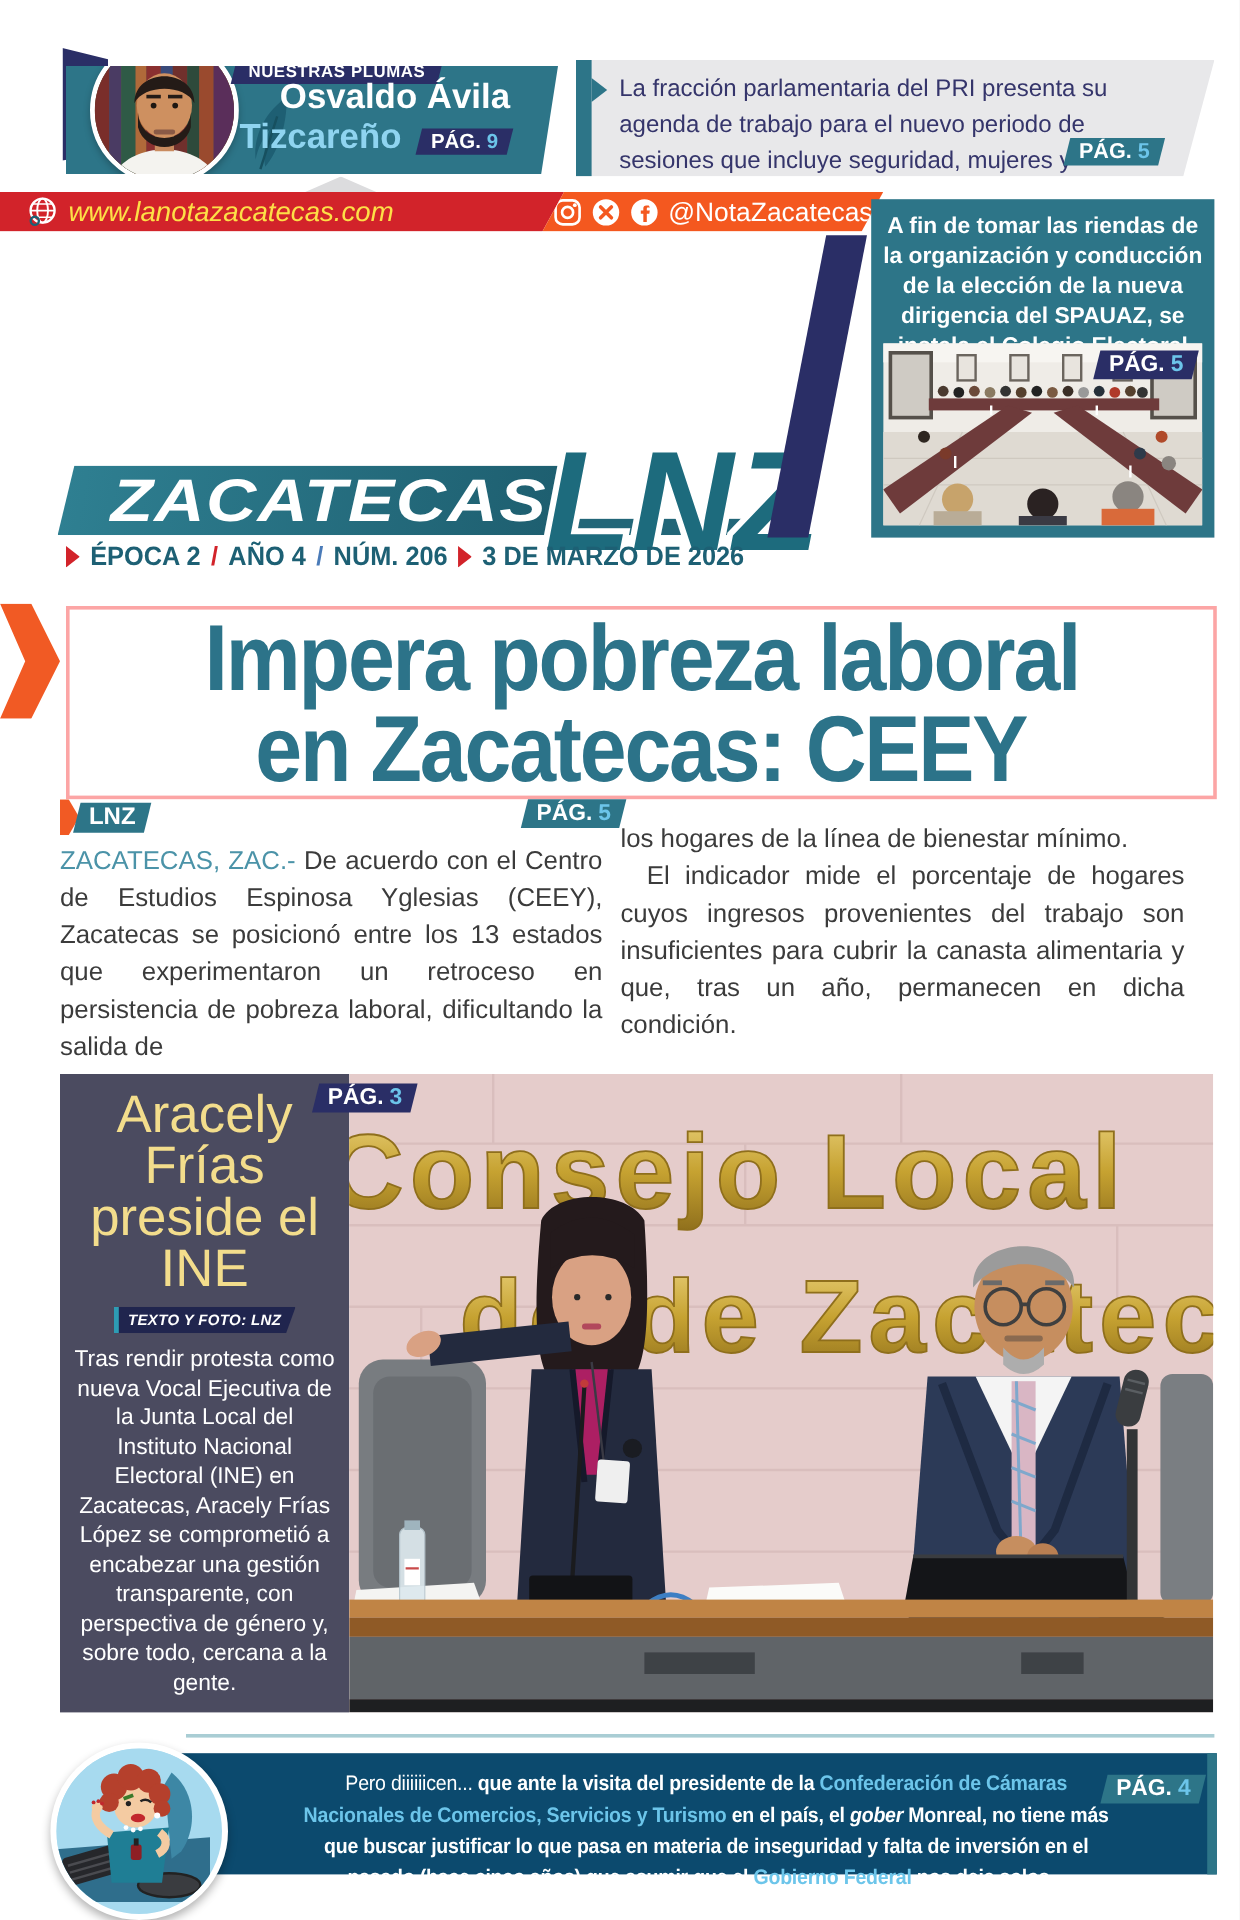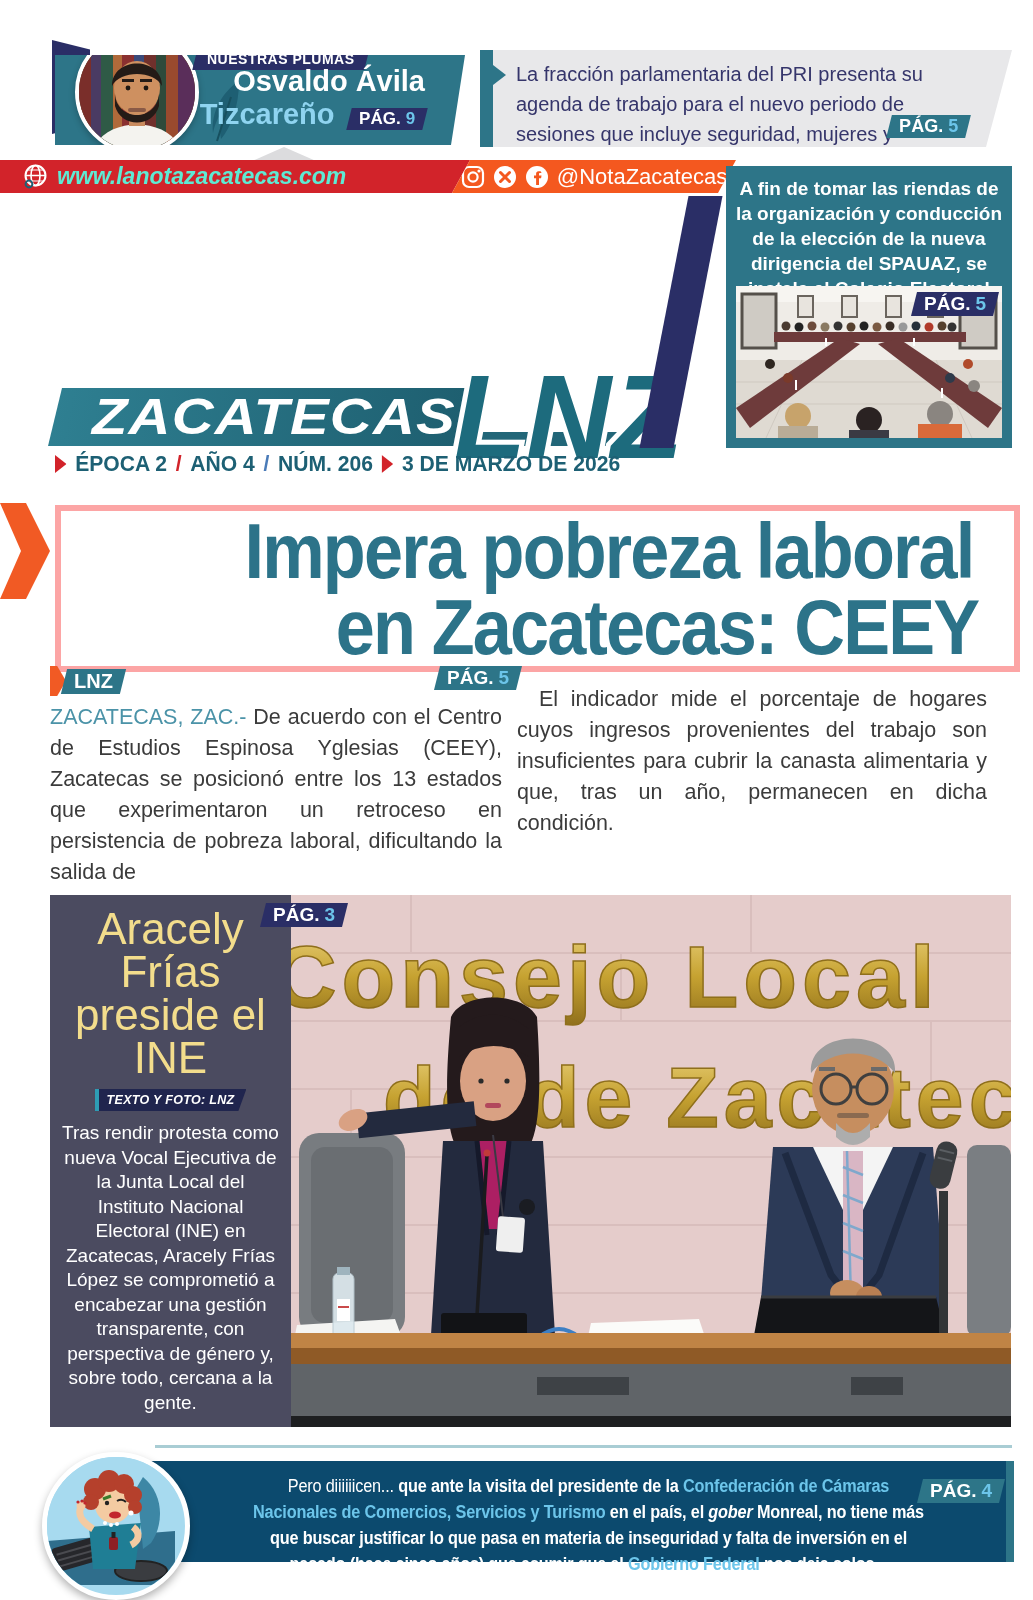--- a/index.html
+++ b/index.html
@@ -39,21 +39,21 @@
   .pri-text{left:36px;top:9px;width:452px;color:#35356B;font-size:20px;line-height:30px;}
   .pri .badge{position:absolute;right:44px;bottom:9px;}
 
   
   .bar-red{left:0;top:160px;width:470px;height:33px;background:#D2232A;
            clip-path:polygon(0 0,100% 0,calc(100% - 18px) 100%,0 100%);
            display:flex;align-items:center;}
   .bar-orange{left:452px;top:160px;width:284px;height:33px;background:#F4581F;
               clip-path:polygon(18px 0,100% 0,calc(100% - 18px) 100%,0 100%);
               display:flex;align-items:center;justify-content:center;gap:8px;}
-  .site{color:#5eead4;font-weight:bold;font-style:italic;font-size:23px;margin-left:8px;}
+  .site{color:#fde047;font-weight:normal;font-style:italic;font-size:23px;margin-left:8px;}
   .handle{color:#fff;font-size:22px;}
   .gray-chevron{left:252px;top:147px;width:64px;height:14px;background:#DCDCDE;
                 clip-path:polygon(50% 0,100% 100%,0 100%);}
 
   
   .mast-blue{left:58px;top:200px;width:606px;height:185px;
              background:linear-gradient(105deg,#3E79BE 0%,#2C4C9C 55%,#232C6F 100%);
              clip-path:polygon(52px 0,100% 0,calc(100% - 52px) 100%,0 100%);
              display:flex;align-items:center;justify-content:center;}
   .mast-title{color:#fff;font-weight:bold;font-style:italic;font-size:118px;letter-spacing:-3px;
@@ -77,22 +77,22 @@
   .tri{width:12px;height:18px;background:#D2232A;clip-path:polygon(0 0,100% 50%,0 100%);}
 
   
   .spauaz{left:726px;top:166px;width:286px;height:282px;background:#2D7588;}
   .spauaz-text{padding:10px 8px 0;color:#fff;font-weight:bold;font-size:19px;line-height:25px;
                text-align:center;}
   .spauaz-photo{left:10px;top:120px;}
   .spauaz .badge{position:absolute;right:16px;top:126px;}
 
   
-  .headline-box{left:55px;top:505px;width:953px;height:155px;border:6px solid #fca5a5;
-                display:flex;flex-direction:column;align-items:flex-end;justify-content:center;}
+  .headline-box{left:55px;top:505px;width:953px;height:155px;border:3px solid #fca5a5;
+                display:flex;flex-direction:column;align-items:center;justify-content:center;}
   .headline{color:#2C7389;font-weight:bold;font-size:78px;line-height:76px;letter-spacing:-2px;
             transform:scaleX(.9);white-space:nowrap;}
   .orange-arrow{left:0;top:503px;width:50px;height:96px;background:#F15A24;
                 clip-path:polygon(0 0,52% 0,100% 50%,52% 100%,0 100%,42% 50%);}
 
   
   .lnz-badge{left:50px;top:666px;display:flex;align-items:center;}
   .lnz-chip{width:16px;height:30px;background:#F15A24;clip-path:polygon(0 0,45% 0,100% 50%,45% 100%,0 100%);}
   .lnz-badge .badge{margin-left:-2px;font-size:20px;}
   .pag5-col1{left:437px;top:666px;}
@@ -310,20 +310,21 @@
 
   <div class="abs lnz-badge">
     <div class="lnz-chip"></div>
     <span class="badge teal"><span class="inner">LNZ</span></span>
   </div>
   <span class="abs badge teal pag5-col1">
     <span class="inner"><span>PÁG.</span><span class="num">5</span></span>
   </span>
   <div class="abs body-col col1"><span class="dateline">ZACATECAS, ZAC.-</span><span> De acuerdo con el Centro de Estudios Espinosa Yglesias (CEEY), Zacatecas se posicionó entre los 13 estados que experimentaron un retroceso en persistencia de pobreza laboral, dificultando la salida de</span></div>
   <div class="abs body-col col2">
+    <div>los hogares de la línea de bienestar mínimo.</div>
     <div class="p2">El indicador mide el porcentaje de hogares cuyos ingresos provenientes del trabajo son insuficientes para cubrir la canasta alimentaria y que, tras un año, permanecen en dicha condición.</div>
   </div>
 
   <div class="abs ine-side">
     <div class="ine-title">Aracely Frías preside el INE</div>
     <div class="ine-credit">TEXTO Y FOTO: LNZ</div>
     <div class="ine-summary">Tras rendir protesta como nueva Vocal Ejecutiva de la Junta Local del Instituto Nacional Electoral (INE) en Zacatecas, Aracely Frías López se comprometió a encabezar una gestión transparente, con perspectiva de género y, sobre todo, cercana a la gente.</div>
   </div>
   <span class="abs badge navy pag3">
     <span class="inner"><span>PÁG.</span><span class="num">3</span></span>

